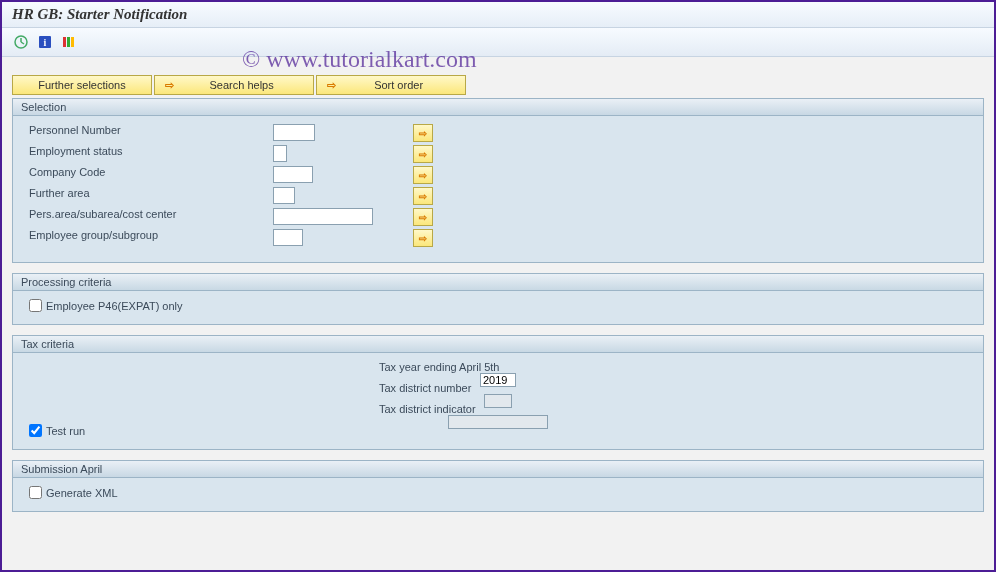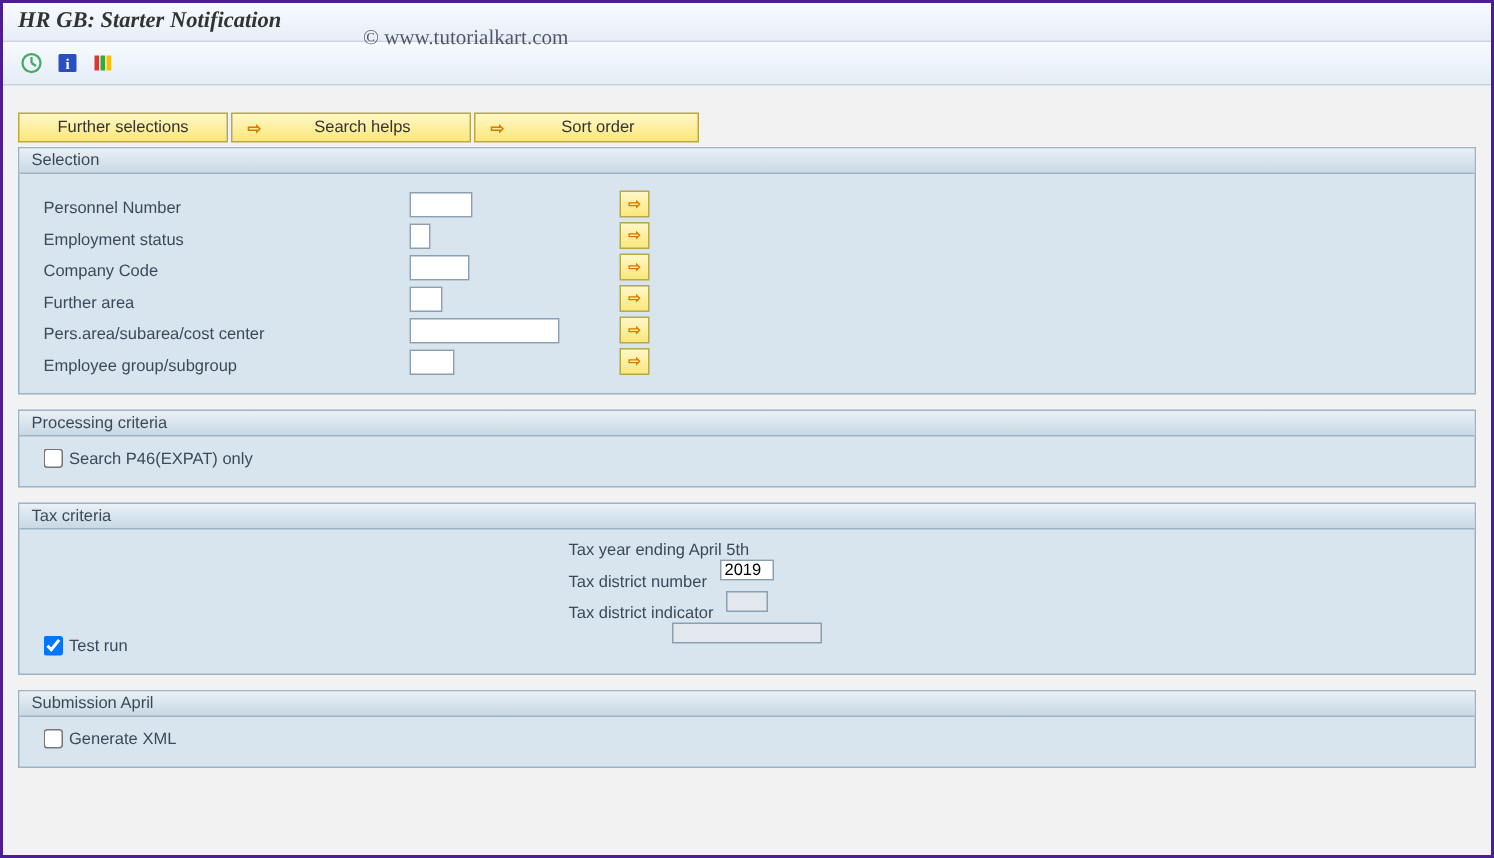--- a/index.html
+++ b/index.html
@@ -126,41 +126,41 @@
     align-items: center;
     justify-content: center;
     cursor: pointer;
     color: #d97a00;
     font-weight: bold;
     font-size: 10px;
   }
   .selection-row {
     position: relative;
     display: flex;
-    align-items: flex-end;
+    align-items: flex-start;
     height: 21px;
   }
   .cb {
     display: flex;
     align-items: center;
     gap: 4px;
     color: #3b4a5a;
     padding-left: 6px;
   }
   input[type="checkbox"] {
     width: 13px;
     height: 13px;
     margin: 0;
   }
   .watermark {
     position: absolute;
-    top: 16px;
+    top: 44px;
     left: 240px;
-    color: #0f172a;
-    font-size: 14px;
+    color: #4c1d95;
+    font-size: 24px;
     font-family: Georgia, serif;
     z-index: 10;
     pointer-events: none;
     opacity: 0.7;
   }
 </style>
 </head>
 <body>
 
 <div class="window">
@@ -241,21 +241,21 @@
           <div class="arrow-btn">⇨</div>
         </div>
       </div>
     </div>
 
     <div class="panel">
       <div class="panel-header">Processing criteria</div>
       <div class="panel-body">
         <label class="cb">
           <input type="checkbox" style="">
-          <span>Search P46(EXPAT) only</span>
+          <span>Employee P46(EXPAT) only</span>
         </label>
       </div>
     </div>
 
     <div class="panel">
       <div class="panel-header">Tax criteria</div>
       <div class="panel-body">
         <div class="row">
           <div class="label">Tax year ending April 5th</div>
           <input class="input w-med2" value="2019" style="">

